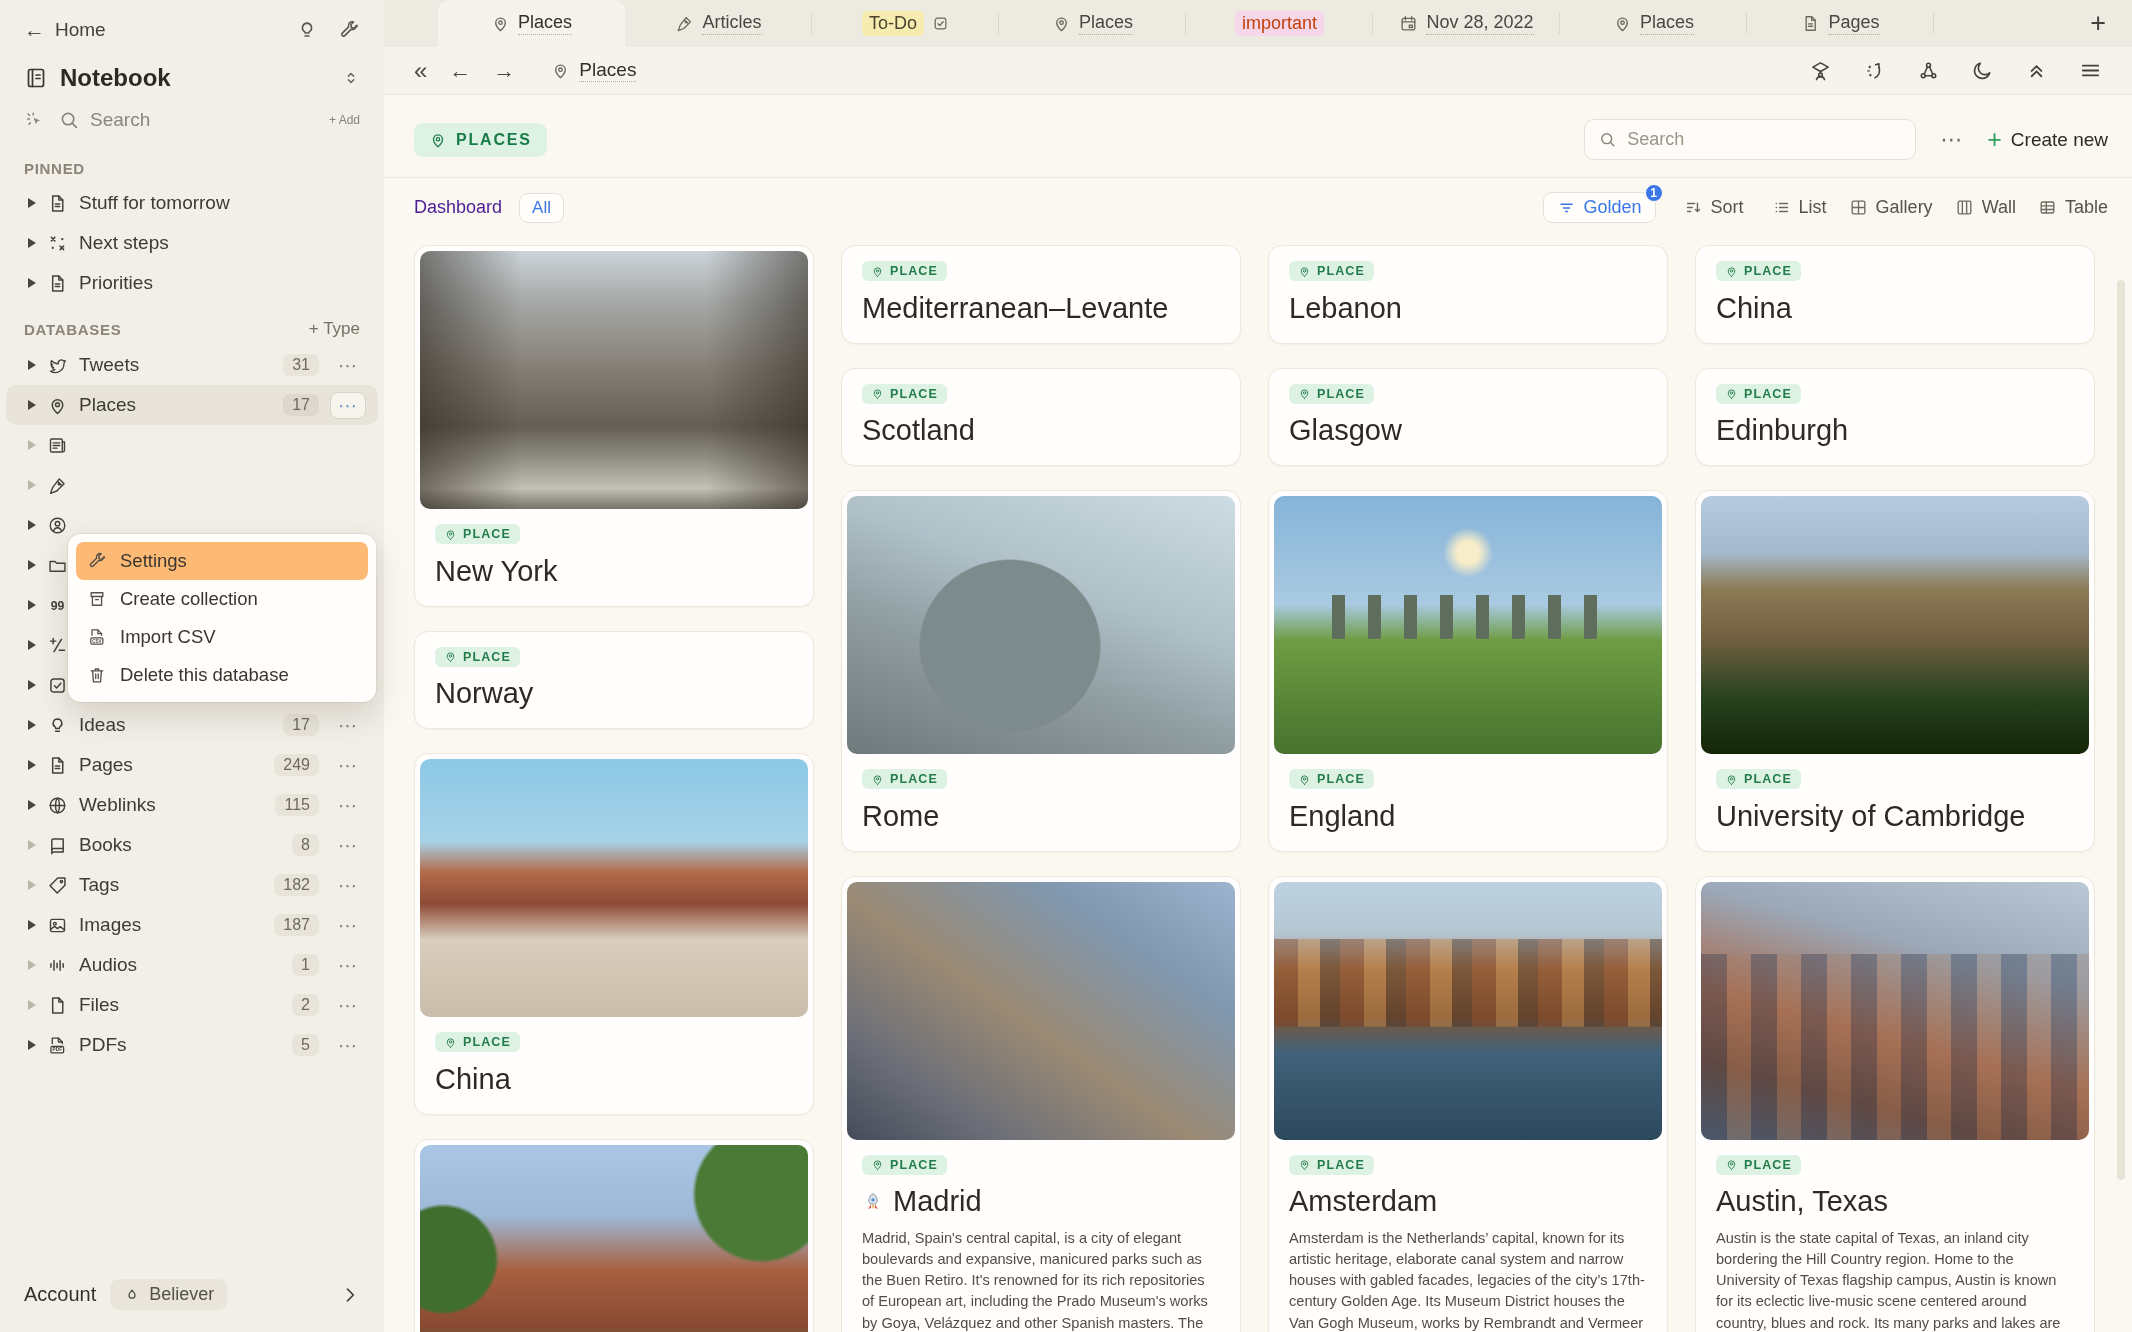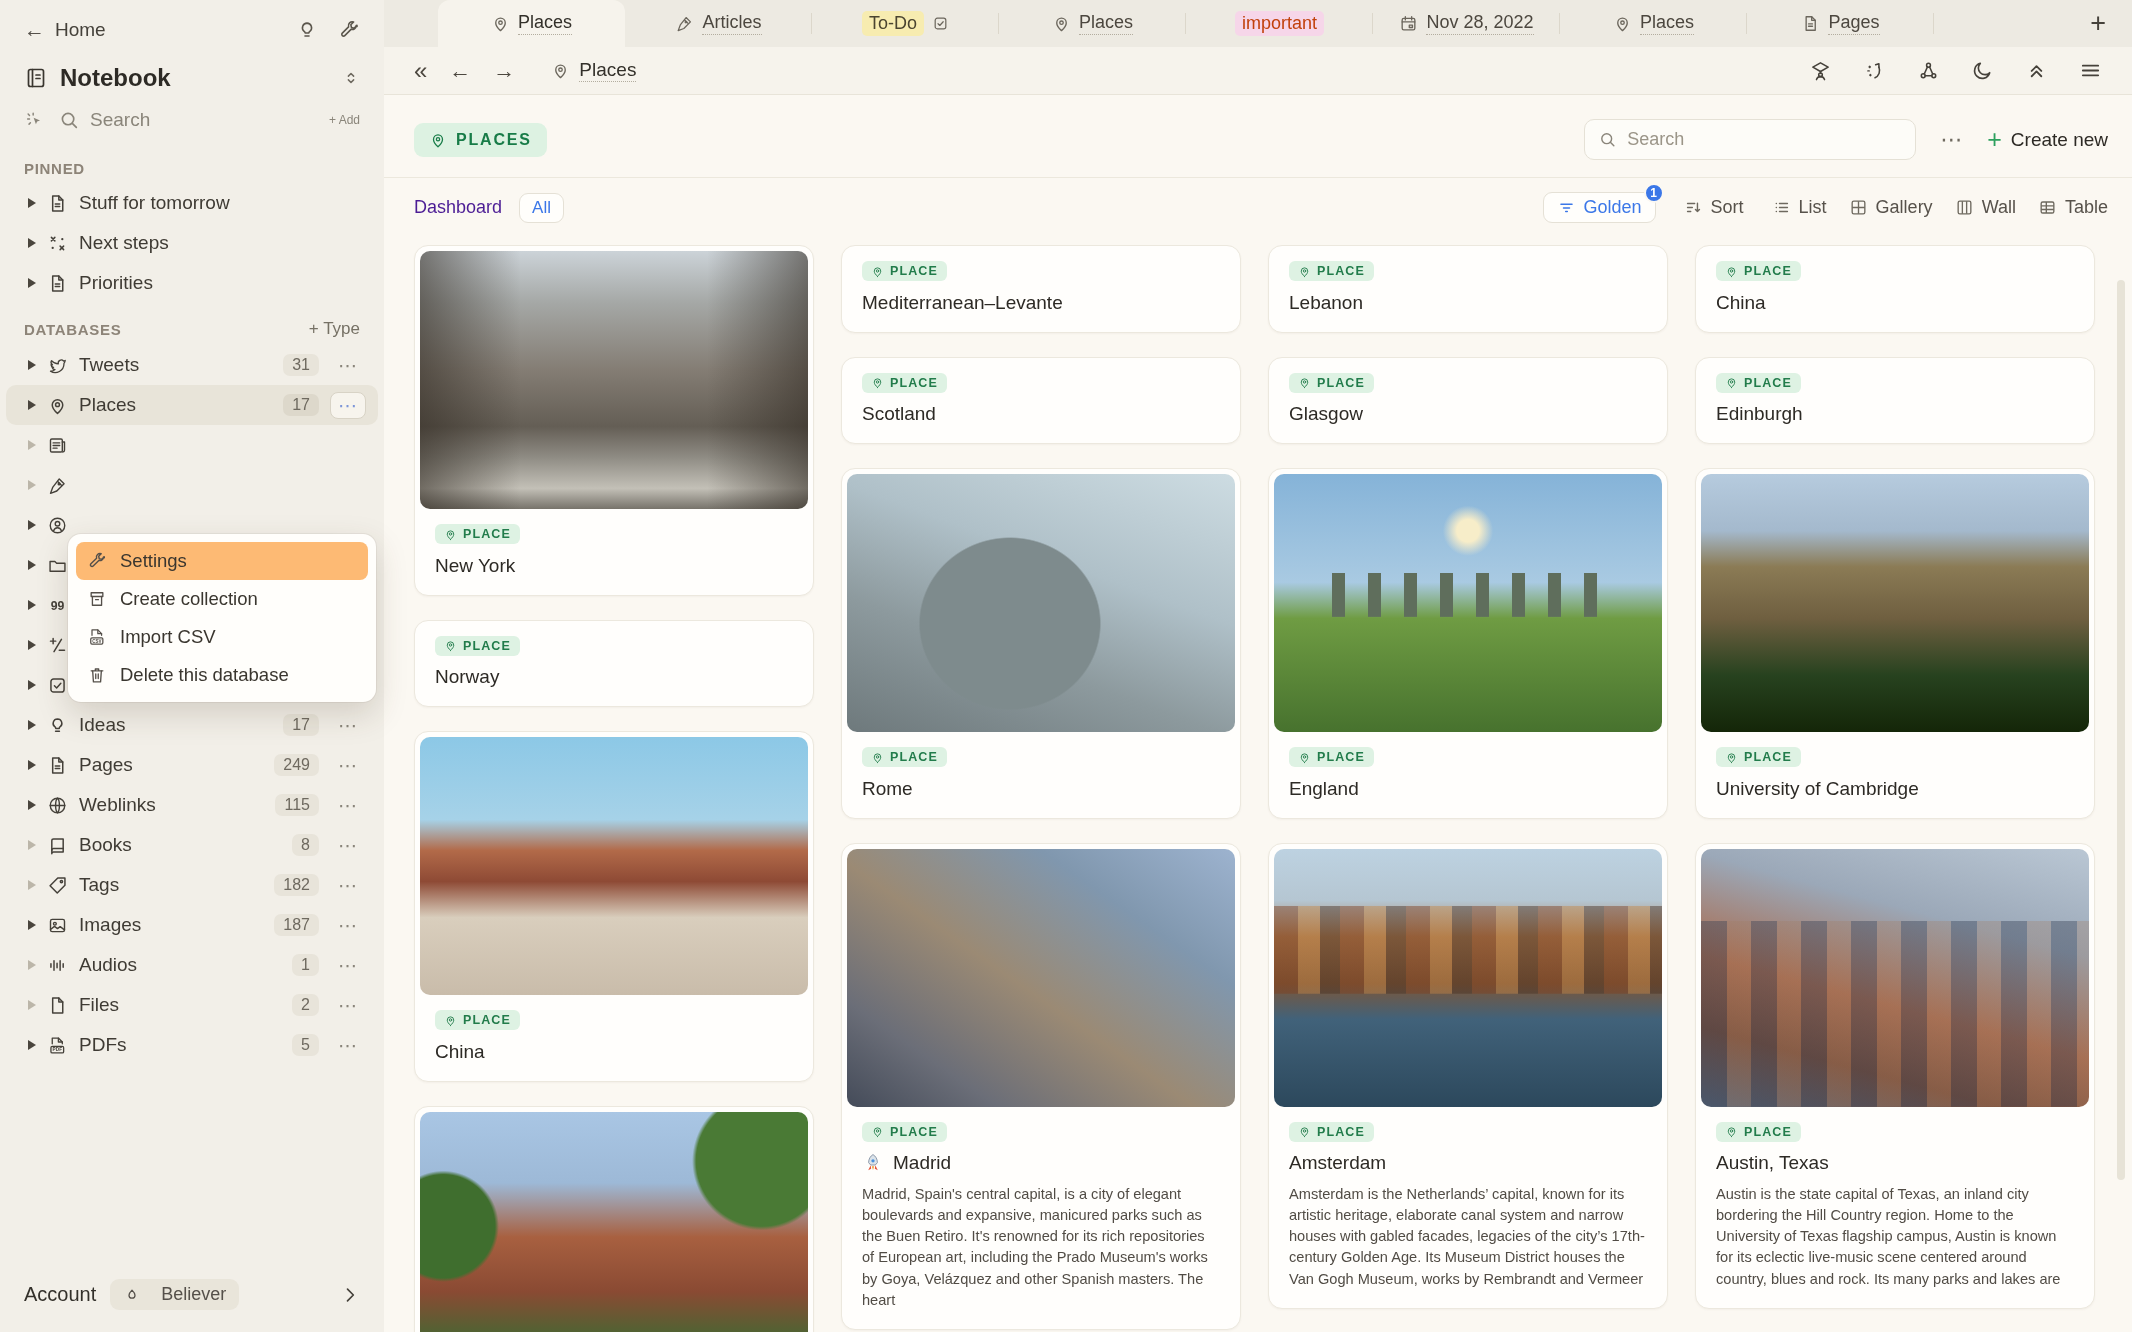--- a/index.html
+++ b/index.html
@@ -31,21 +31,21 @@
   .sb-item.sel{background:#e8e4d9}
   .tri{width:0;height:0;border-left:8px solid #4a453d;border-top:5.5px solid transparent;border-bottom:5.5px solid transparent}
   .tri.muted{border-left-color:#bcb6a9}
   .sb-ic{color:#45413a;width:21px;height:21px}
   .sb-label{flex:1;white-space:nowrap;overflow:hidden}
   .count{background:#e8e4da;border-radius:7px;padding:2px 9px;font-size:16px;color:#6e695f}
   .sel .count{background:#ddd8cb}
   .dots{color:#8a857a;font-size:19px;letter-spacing:1px;width:36px;text-align:center}
   .sel .dots{background:#f7f4ed;border:1px solid #d8d3c6;border-radius:8px;color:#7d96d8;padding:1px 0}
   .account{margin-top:auto;display:flex;align-items:center;gap:14px;padding:18px 24px 22px;font-size:20px;color:#33302a}
-  .badge-believer{display:flex;align-items:center;gap:20px;background:#e9e5da;border-radius:9px;padding:5px 13px;font-size:18px;color:#55504a}
+  .badge-believer{display:flex;align-items:center;gap:8px;background:#e9e5da;border-radius:9px;padding:5px 13px;font-size:18px;color:#55504a}
   .badge-believer .ic{width:18px;height:18px}
   .acct-chev{margin-left:auto;width:20px;height:20px;color:#45413a}
 
   
   .menu{position:absolute;left:68px;top:534px;width:308px;background:#fffefb;border-radius:13px;box-shadow:0 12px 32px rgba(70,58,35,.18),0 0 0 1px rgba(70,58,35,.06);padding:8px;z-index:9}
   .menu-item{display:flex;align-items:center;gap:13px;height:38px;padding:0 11px;border-radius:8px;font-size:18.5px;color:#3a362f}
   .menu-item.hl{background:#fdba74}
   .menu-item .ic{width:20px;height:20px;color:#55504a}
 
   
@@ -98,21 +98,21 @@
   .filter-badge{position:absolute;top:-10px;right:-9px;width:20px;height:20px;border-radius:50%;background:#3b77e8;color:#fff;font-size:12px;font-weight:700;display:flex;align-items:center;justify-content:center;border:2px solid #fbf8f2}
 
   .grid{display:flex;gap:27px;margin-top:22px}
   .col{width:400px;display:flex;flex-direction:column;gap:24px}
   .card{background:#fffefc;border:1px solid #ece8de;border-radius:14px;box-shadow:0 1px 2px rgba(90,78,55,.05);overflow:hidden;flex:0 0 auto}
   .photo{height:258px;margin:5px 5px 0;border-radius:10px;background:#ccc}
   .card.partial .photo{height:272px}
   .card-body{padding:15px 20px 18px}
   .place-badge{display:inline-flex;align-items:center;gap:6px;background:#def2e3;color:#227c4b;border-radius:6px;padding:3px 9px;font-size:12.5px;font-weight:700;letter-spacing:1.1px}
   .place-badge .ic{width:13px;height:13px}
-  .card-title{margin-top:10px;font-size:19px;font-weight:500;color:#2d2a25;display:flex;align-items:center;gap:9px}
+  .card-title{margin-top:10px;font-size:29px;font-weight:500;color:#2d2a25;display:flex;align-items:center;gap:9px}
   .card-title .ic{width:22px;height:22px}
   .card-desc{margin-top:10px;font-size:14.6px;line-height:1.45;color:#514c45}
 
   
   .ph-newyork{background:linear-gradient(90deg,rgba(45,38,30,.55),rgba(45,38,30,0) 26%,rgba(45,38,30,0) 74%,rgba(45,38,30,.55)),linear-gradient(180deg,#ccd3d8 0%,#a5a8a6 20%,#847d74 46%,#645e55 68%,#8f8c84 80%,#c3c0b7 92%,#77736b 100%)}
   .ph-china{background:linear-gradient(180deg,#8cc8e6 0%,#a6d2e8 32%,#b26a49 44%,#8e4a35 56%,#d9cebd 70%,#c9bcaa 100%)}
   .ph-rome{background:radial-gradient(ellipse 42% 60% at 42% 58%,#7e8b8d 0%,#7e8b8d 55%,rgba(126,139,141,0) 56%),linear-gradient(200deg,#cddce2 0%,#afc0c8 38%,#8d9a9e 66%,#6e797c 100%)}
   .ph-madrid{background:linear-gradient(215deg,#9db3cf 0%,#8097ae 26%,#9b8a74 54%,#6b6e78 80%,#444b59 100%)}
   .ph-england{background:radial-gradient(circle at 50% 22%,#f7edc9 0%,#f7edc9 4%,rgba(247,237,201,0) 9%),repeating-linear-gradient(90deg,#5f6e5c 0 13px,rgba(0,0,0,0) 13px 36px) 50% 46%/70% 17% no-repeat,linear-gradient(180deg,#85b3d8 0%,#a9cae2 42%,#6f9c43 56%,#47722e 100%)}
   .ph-amsterdam{background:repeating-linear-gradient(90deg,rgba(125,62,30,.45) 0 24px,rgba(196,134,70,.45) 24px 46px,rgba(70,46,32,.45) 46px 66px) 0 34%/100% 34% no-repeat,linear-gradient(180deg,#bdd2e1 0%,#b5c6d2 20%,#a8794f 34%,#7d5638 52%,#41627a 66%,#2c485c 100%)}

